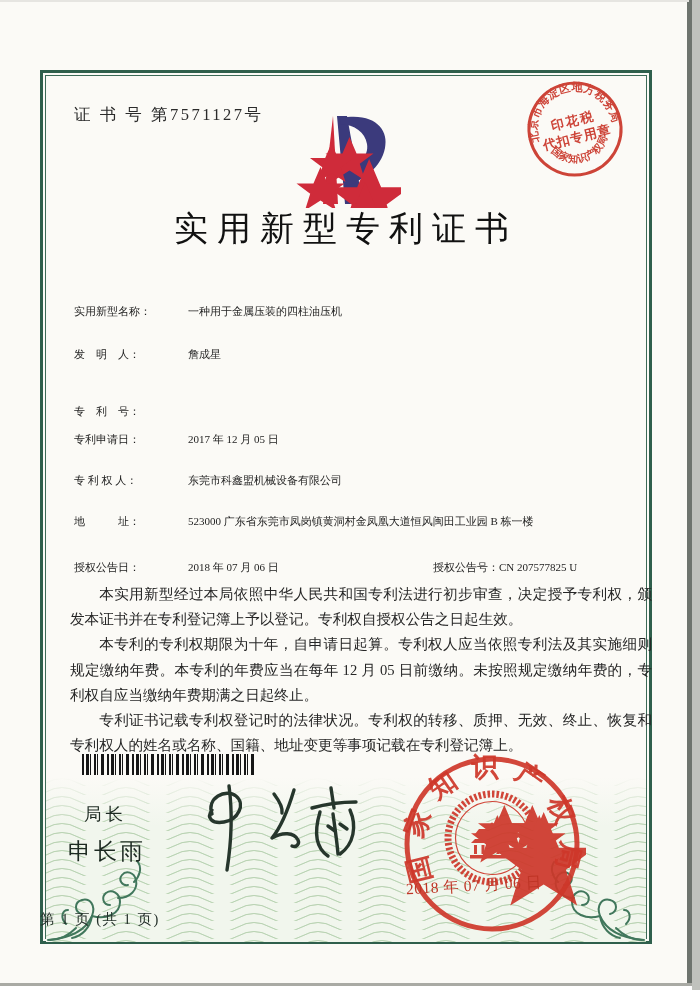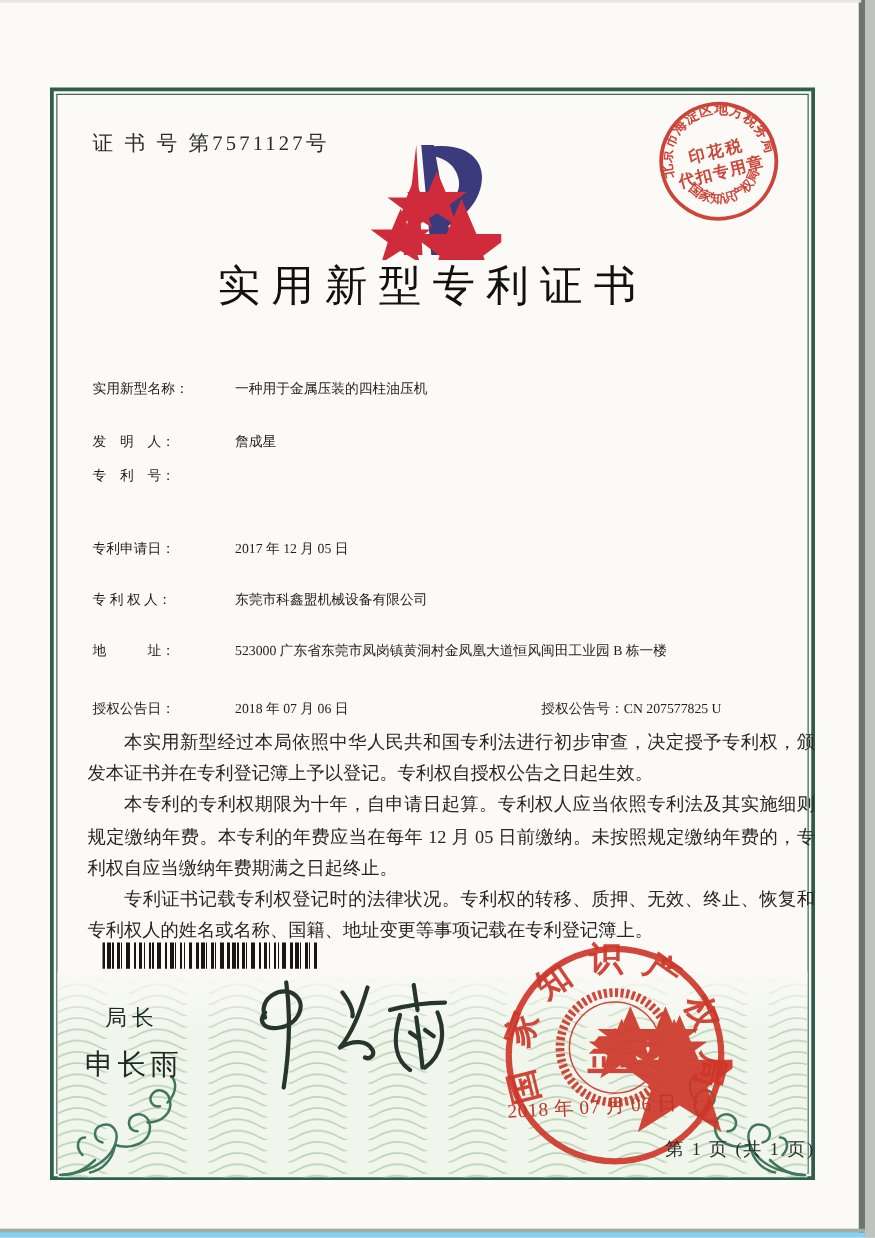--- a/index.html
+++ b/index.html
@@ -1,18 +1,18 @@
 <!DOCTYPE html>
 <html><head>
 <meta charset="utf-8">
 <style>
   html,body{margin:0;padding:0;background:#c9c8c4;}
   #shot{position:relative;width:700px;height:990px;overflow:hidden;
         font-family:"Liberation Serif","DejaVu Serif",serif;color:#222;
-        background:#7dd3fc;}
+        background:#ffffff;}
   .abs{position:absolute;}
   .paper{left:0;top:0;width:689px;height:983px;background:#fbfaf6;}
   .edge-right-dark{left:687px;top:0;width:5px;height:986px;background:#6e746e;}
   .edge-right-grey{left:692px;top:0;width:8px;height:990px;background:#c0c2bd;}
   .edge-bottom{left:0;top:983px;width:692px;height:3px;background:#a9aaa4;}
   .edge-top{left:0;top:0;width:689px;height:2px;background:#e6e5e1;}
 
   .frame{left:40px;top:70px;width:612px;height:874px;border:3px solid #2f5f4c;box-sizing:border-box;}
   .frame-inner{position:absolute;left:2px;top:2px;right:2px;bottom:2px;border:1px solid #3c6a57;}
 
@@ -33,21 +33,21 @@
       #161616 0 2px,transparent 2px 4px,
       #161616 4px 7px,transparent 7px 8px,
       #161616 8px 9px,transparent 9px 12px,
       #161616 12px 14px,transparent 14px 15px,
       #161616 15px 16px,transparent 16px 19px,
       #161616 19px 22px,transparent 22px 25px);}
 
   .panel{left:46px;top:777px;width:600px;height:165px;}
   .director-title{left:84px;top:802px;font-size:17.5px;letter-spacing:4px;color:#1d2a22;}
   .director-name{left:68px;top:836px;font-size:23px;letter-spacing:3px;color:#1d2a22;}
-  .footer{left:40px;top:910px;width:612px;text-align:right;font-size:14.5px;
+  .footer{left:40px;top:910px;width:612px;text-align:left;font-size:14.5px;
           letter-spacing:1.5px;color:#24302a;}
   .svgpos{position:absolute;}
 </style>
 </head>
 <body>
 
 <div id="shot">
 
   <div class="abs paper"></div>
   <div class="abs edge-right-dark"></div>
@@ -137,21 +137,21 @@
   <div class="abs title">实用新型专利证书</div>
 
   <div class="frow" style="top:300px">
     <span class="lbl">实用新型名称：</span>
     <span class="val">一种用于金属压装的四柱油压机</span>
   </div>
   <div class="frow" style="top:343px">
     <span class="lbl">发　明　人：</span>
     <span class="val">詹成星</span>
   </div>
-  <div class="frow" style="top:370px">
+  <div class="frow" style="top:400px">
     <span class="lbl">专　利　号：</span>
   </div>
   <div class="frow" style="top:428px">
     <span class="lbl">专利申请日：</span>
     <span class="val">2017 年 12 月 05 日</span>
   </div>
   <div class="frow" style="top:469px">
     <span class="lbl">专 利 权 人：</span>
     <span class="val">东莞市科鑫盟机械设备有限公司</span>
   </div>

